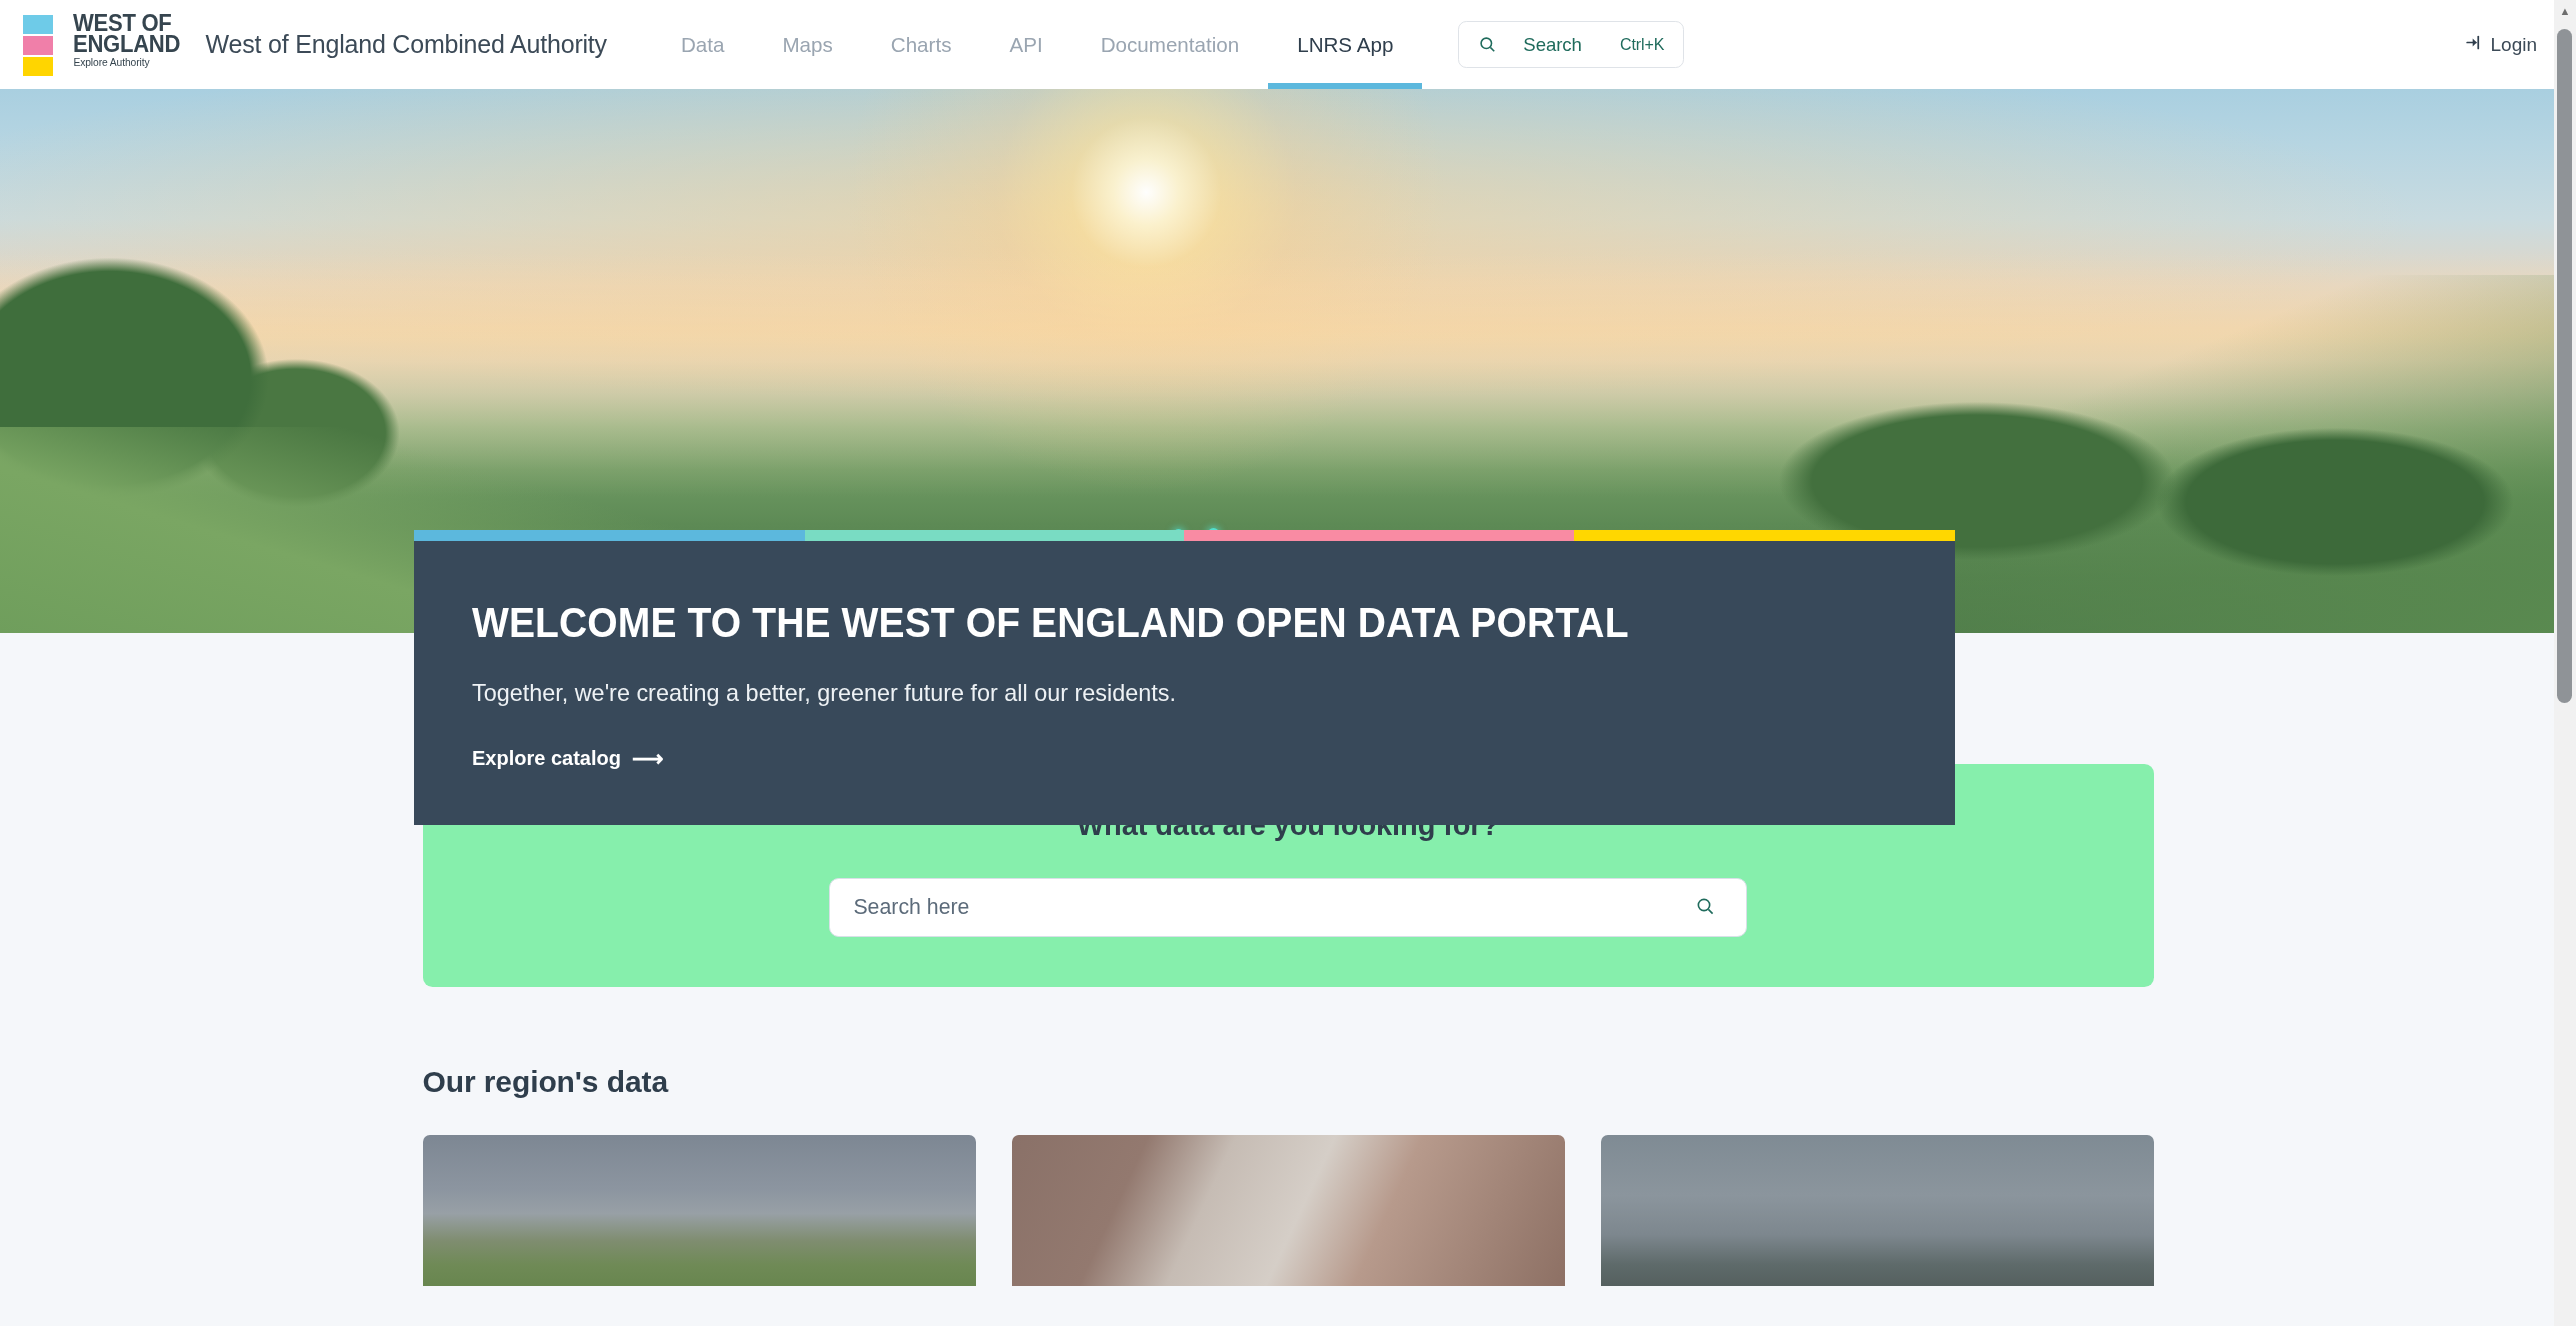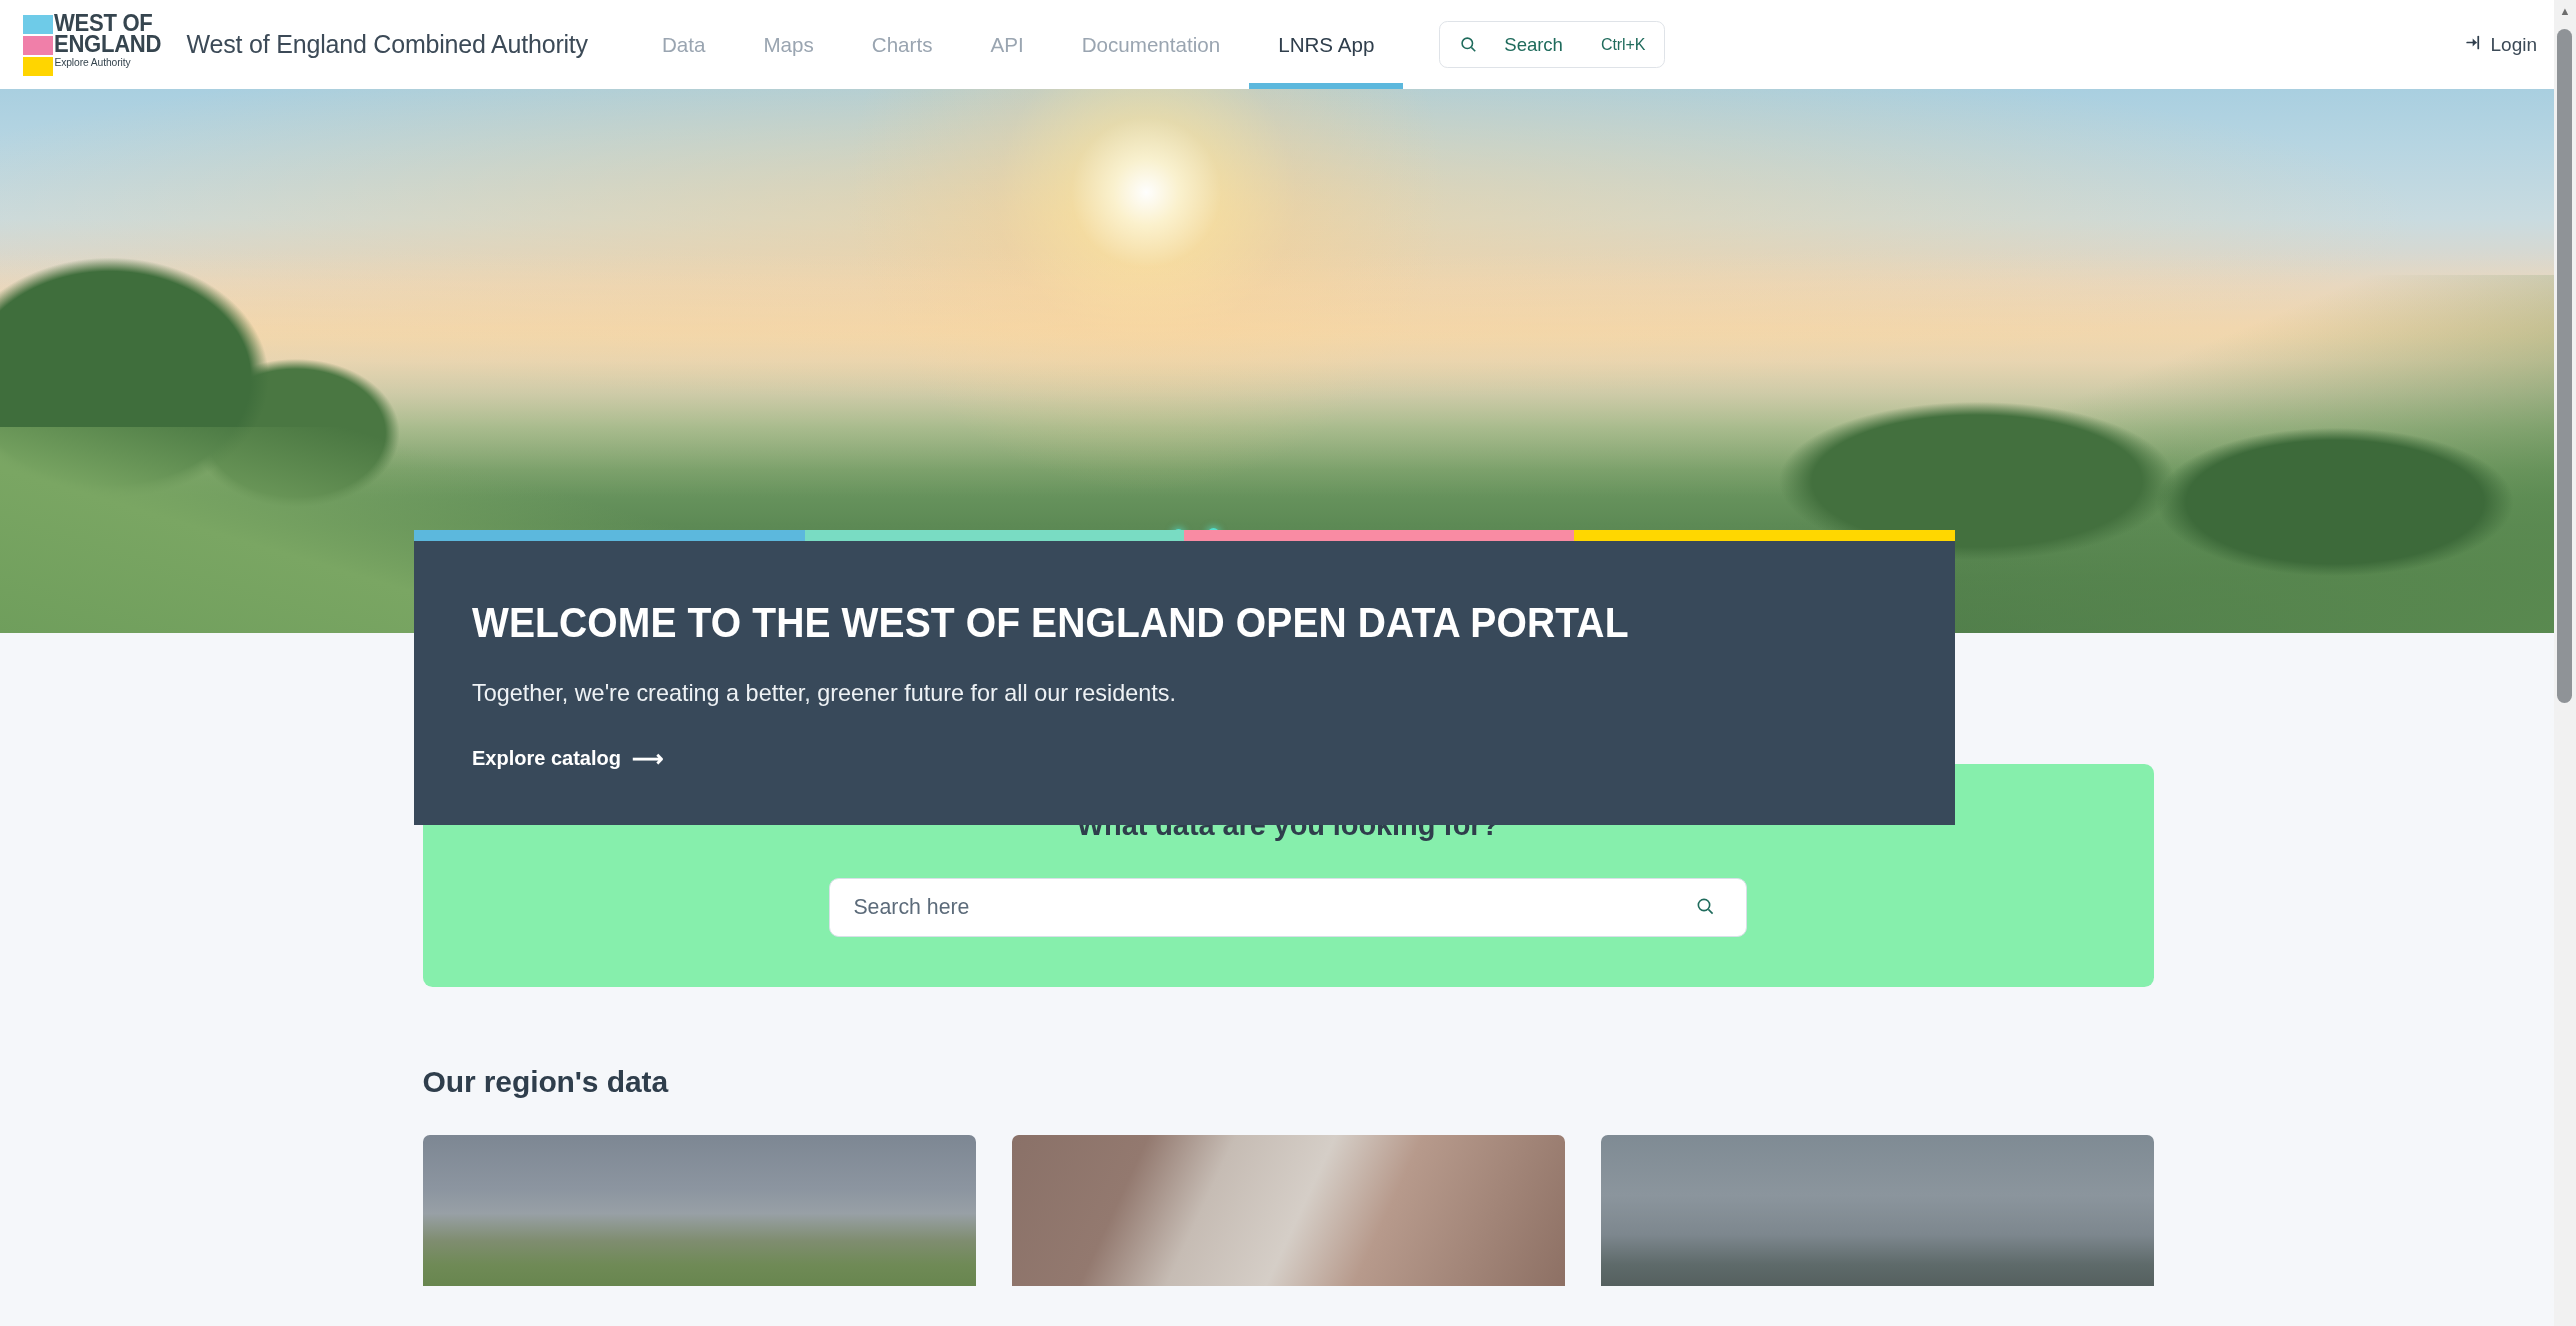--- a/index.html
+++ b/index.html
@@ -26,21 +26,21 @@
   .brand {
     display: flex;
     align-items: center;
     gap: 20.6px;
     flex: 0 0 auto;
   }
 
   .logo-mark {
     display: flex;
     align-items: flex-start;
-    gap: 1px;
+    gap: 20px;
   }
   .logo-swatches {
     display: flex;
     flex-direction: column;
     gap: 2.1px;
     padding-top: 1.4px;
   }
   .sw { width: 30px; height: 19px; }
   .sw.blue   { background: #6ecbe8; }
   .sw.pink   { background: #f07fa9; }

